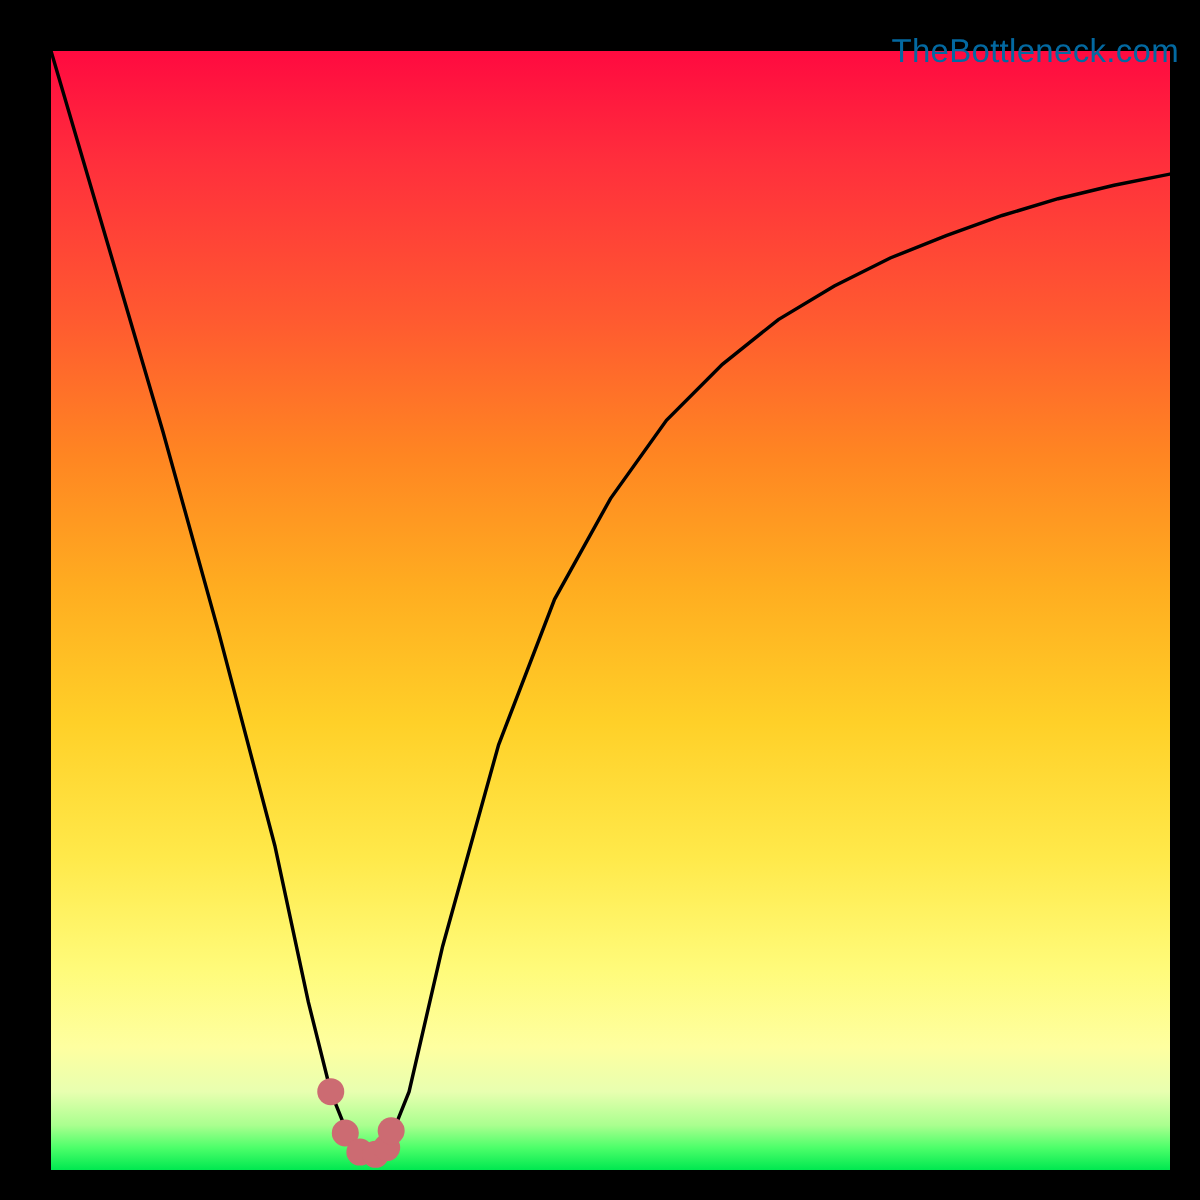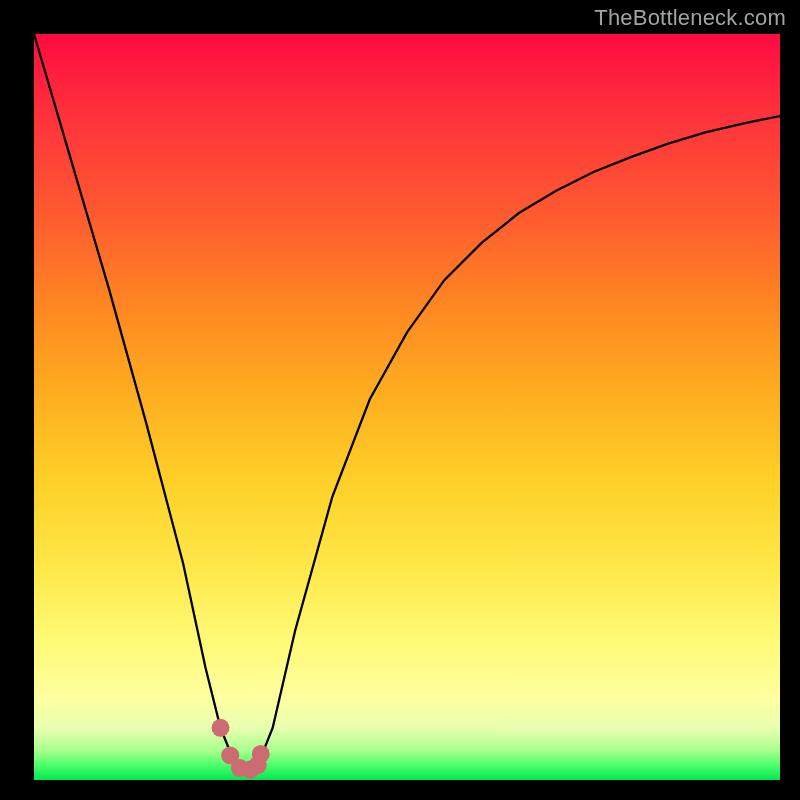--- a/index.html
+++ b/index.html
@@ -45,23 +45,23 @@
       #fffb7a 82%,
       #feffa0 89%,
       #e8ffb0 93%,
       #aaff8f 96%,
       #4dff6a 98%,
       #00e850 100%
     );
   }
   .attribution {
     position: absolute;
-    top: 5px;
+    top: 21px;
     right: 14px;
-    color: #a3a3a3;
+    color: #0369a1;
     font-size: 22px;
     letter-spacing: 0.2px;
     user-select: none;
   }
   svg.curve {
     position: absolute;
     left: 0;
     top: 0;
     width: 100%;
     height: 100%;

